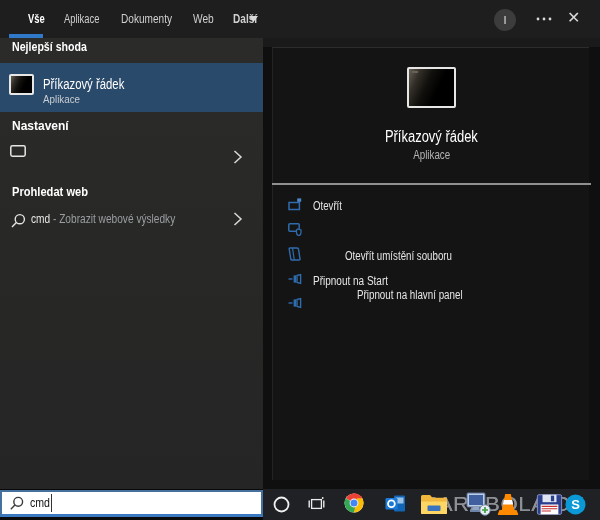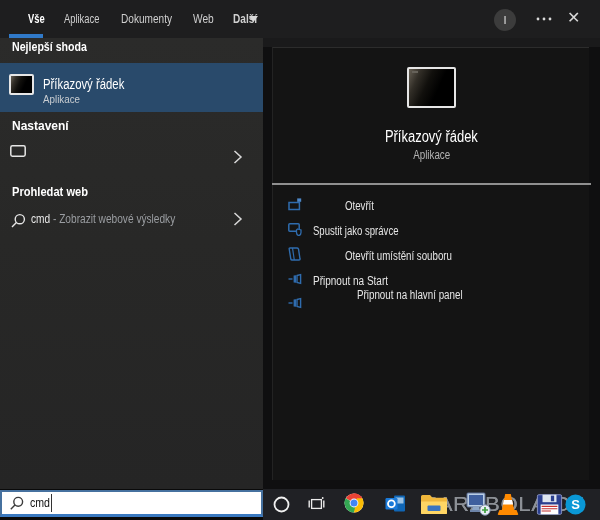--- a/index.html
+++ b/index.html
@@ -89,26 +89,25 @@
       <div style="position:absolute;left:3px;top:2px;width:6px;height:2px;background:#66625a;"></div>
     </div>
   <div id="rtitle" class="abs"><span class="sx" id="rt" style="transform:scaleX(0.81) ;transform-origin:50% 50%;">Příkazový řádek</span></div>
   <div id="rsub" class="abs"><span class="sx" id="rs" style="transform:scaleX(0.816) ;transform-origin:50% 50%;">Aplikace</span></div>
   <div id="rdivider" class="abs"></div>
 
   <svg class="aicon abs" style="top:198px;" width="14" height="13" viewBox="0 0 14 13">
     <path d="M1 4.6 L1 11.4 L11.4 11.4 L11.4 4.6 Z" fill="none" stroke="#2f6cae" stroke-width="1.5"></path>
     <rect x="9.2" y="0.4" width="4" height="3.4" fill="#4d87c7"></rect>
   </svg>
-  <div class="action" style="top:200px;margin-left:32px;"><span class="sx" id="a1" style="transform:scaleX(0.805)">Otevřít</span></div>
+  <div class="action" style="top:200px;"><span class="sx" id="a1" style="transform:scaleX(0.805)">Otevřít</span></div>
   <svg class="aicon abs" style="top:223px;" width="14" height="13" viewBox="0 0 14 13">
     <rect x="0.8" y="0.8" width="10.4" height="7.4" rx="1" fill="none" stroke="#2f6cae" stroke-width="1.5"></rect>
     <path d="M9.5 6 L13 7 L13 9.5 Q13 12 10.8 12.6 Q8.5 12 8.5 9.5 L8.5 7 Z" fill="#111110" stroke="#2f6cae" stroke-width="1.3"></path>
   </svg>
-  <div class="action" style="top:225px;"><span class="sx" id="a2" style="transform:scaleX(0.796)">Spustit jako správce</span></div>
   <svg class="aicon abs" style="top:247px;" width="13" height="14" viewBox="0 0 13 14">
     <path d="M2 1 L9 1 Q10 1 10.5 2 L12 12 Q12.2 13 11 13 L4 13 Q3 13 2.8 12 L1.2 2 Q1 1 2 1 Z" fill="none" stroke="#2f6cae" stroke-width="1.4"></path>
     <path d="M4.5 1 L6.3 13" stroke="#2f6cae" stroke-width="1.2"></path>
   </svg>
   <div class="action" style="top:250px;margin-left:32px;"><span class="sx" id="a3" style="transform:scaleX(0.81)">Otevřít umístění souboru</span></div>
   <svg class="aicon abs" style="top:273px;" width="15" height="12" viewBox="0 0 15 12">
     <path d="M0.5 6 L4.5 6" stroke="#2f6cae" stroke-width="1.4"></path>
     <path d="M5.6 2.6 L8 2.2 L8 9.8 L5.6 9.4 Z" fill="#2f6cae"></path>
     <path d="M9 2.5 L12.6 1.6 L12.6 10.4 L9 9.5 Z" fill="none" stroke="#2f6cae" stroke-width="1.4"></path>
   </svg>

